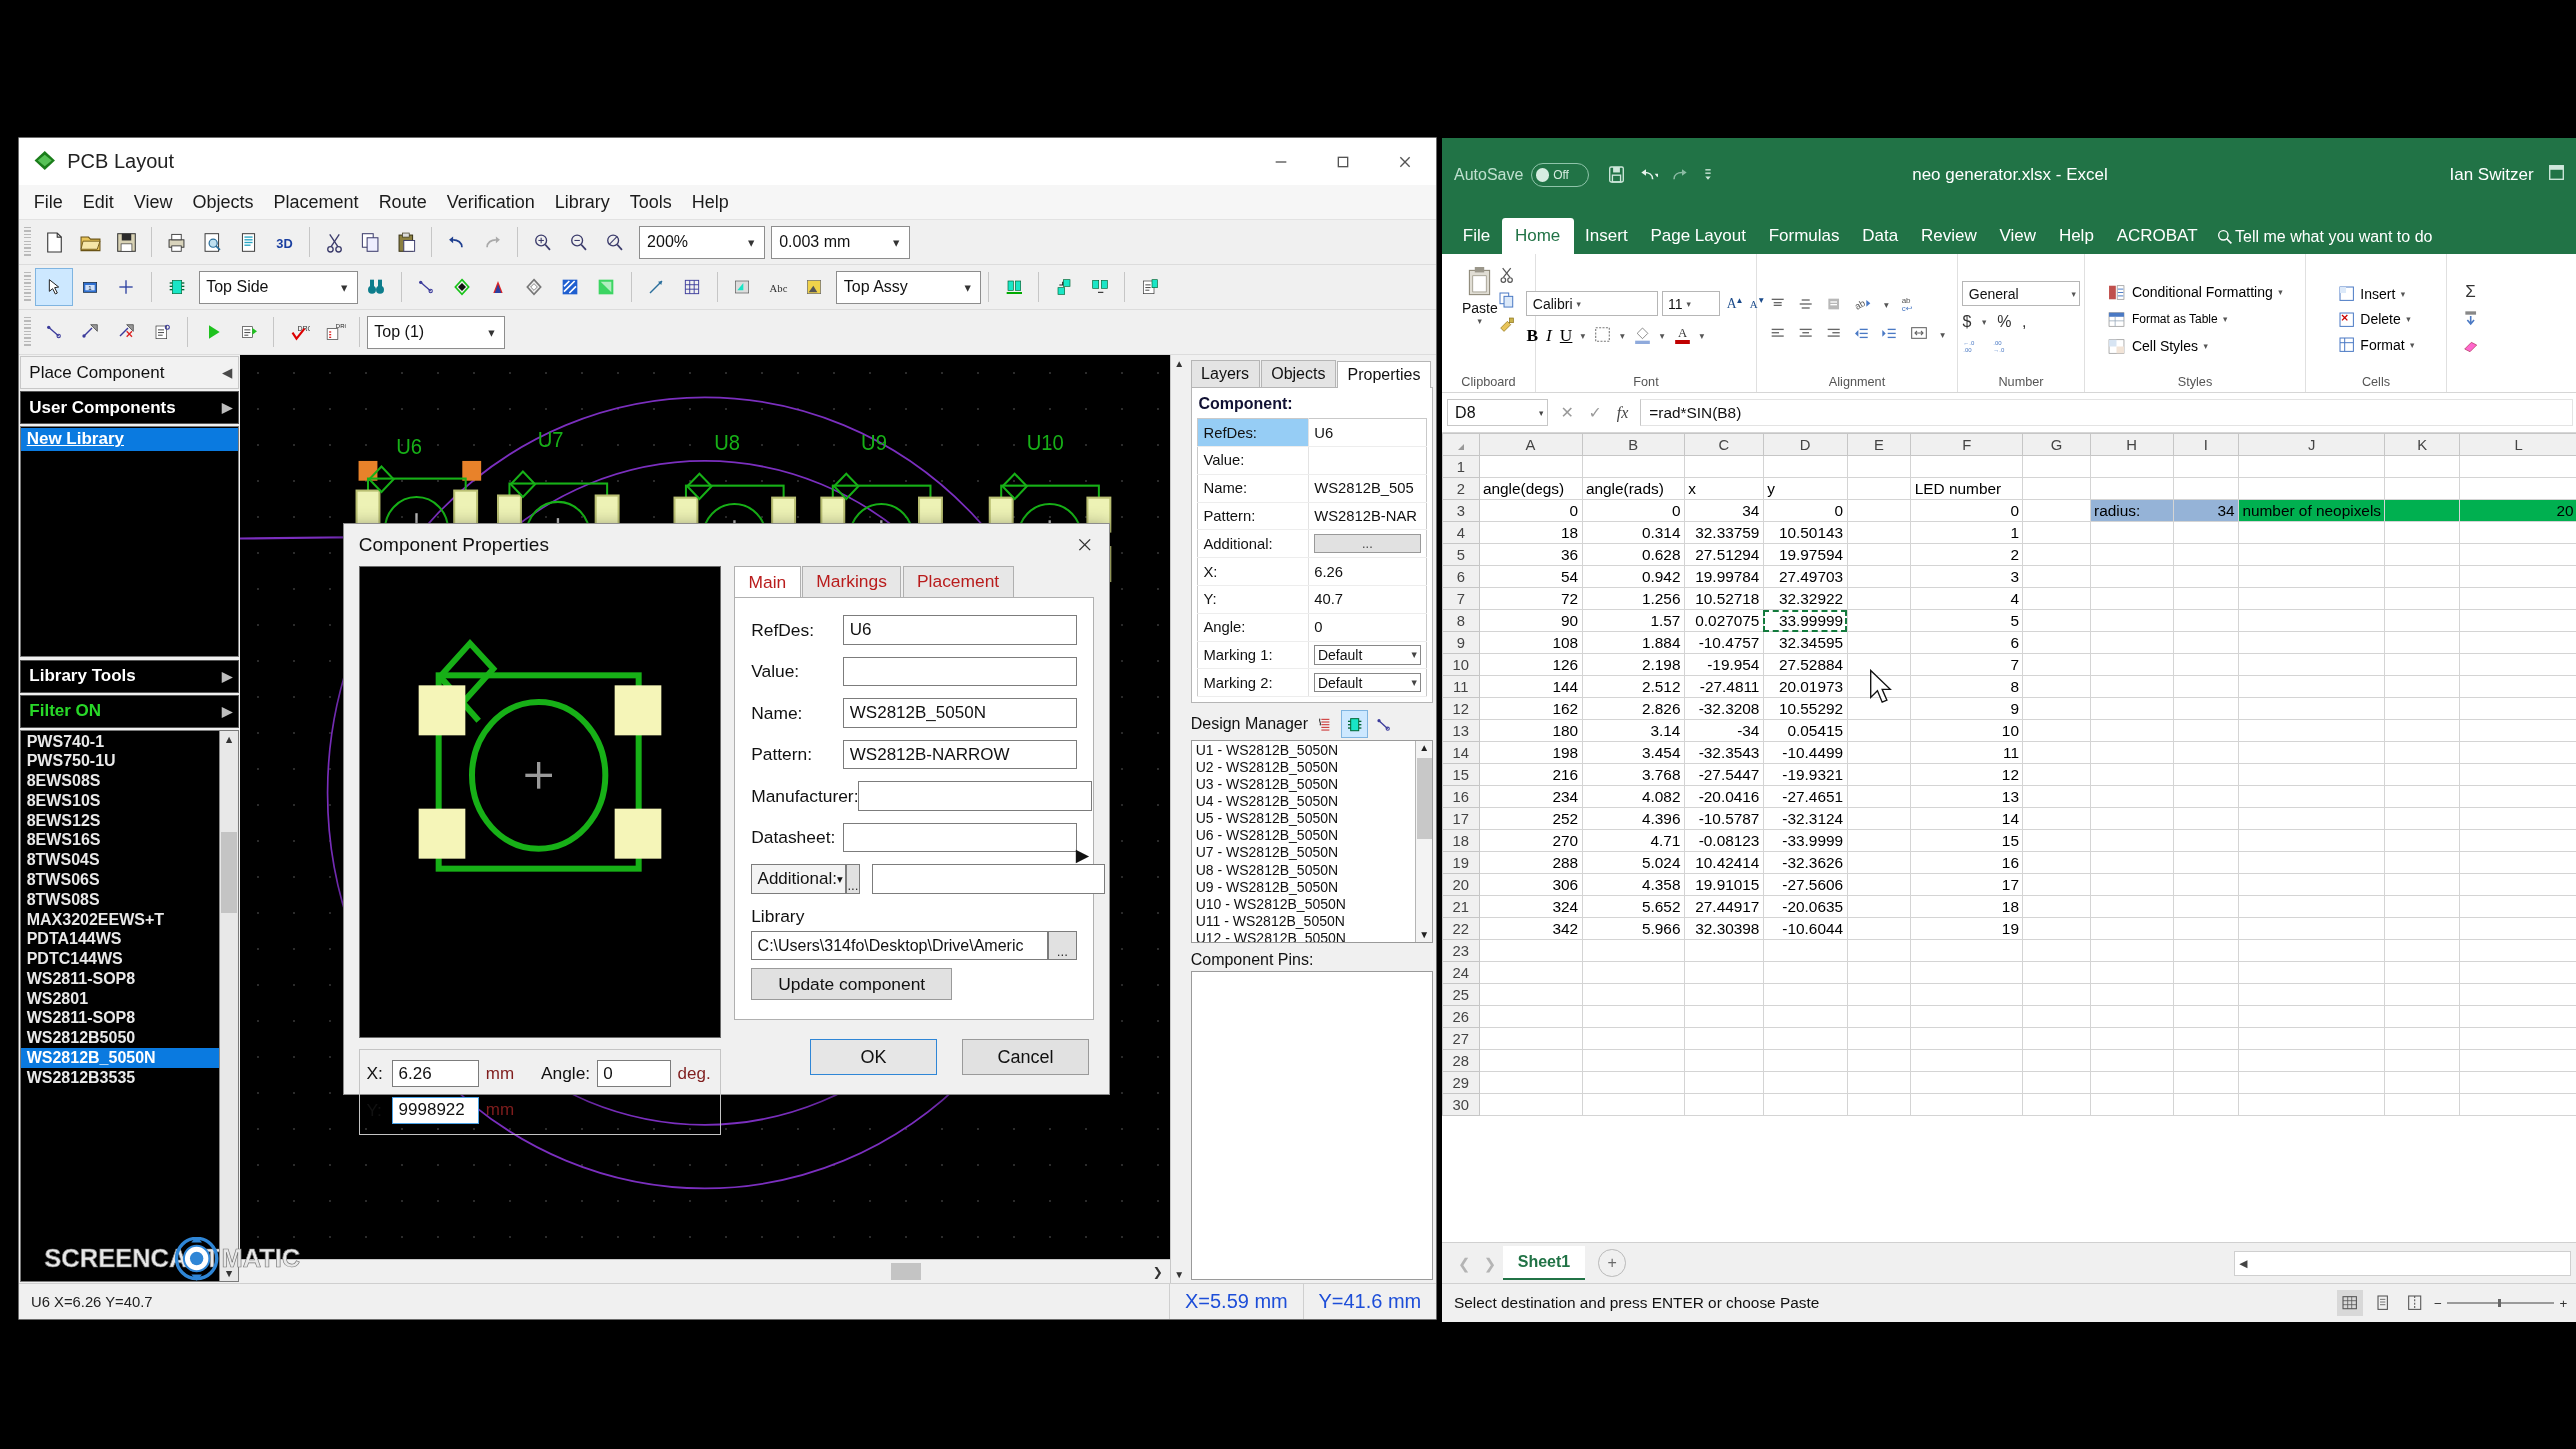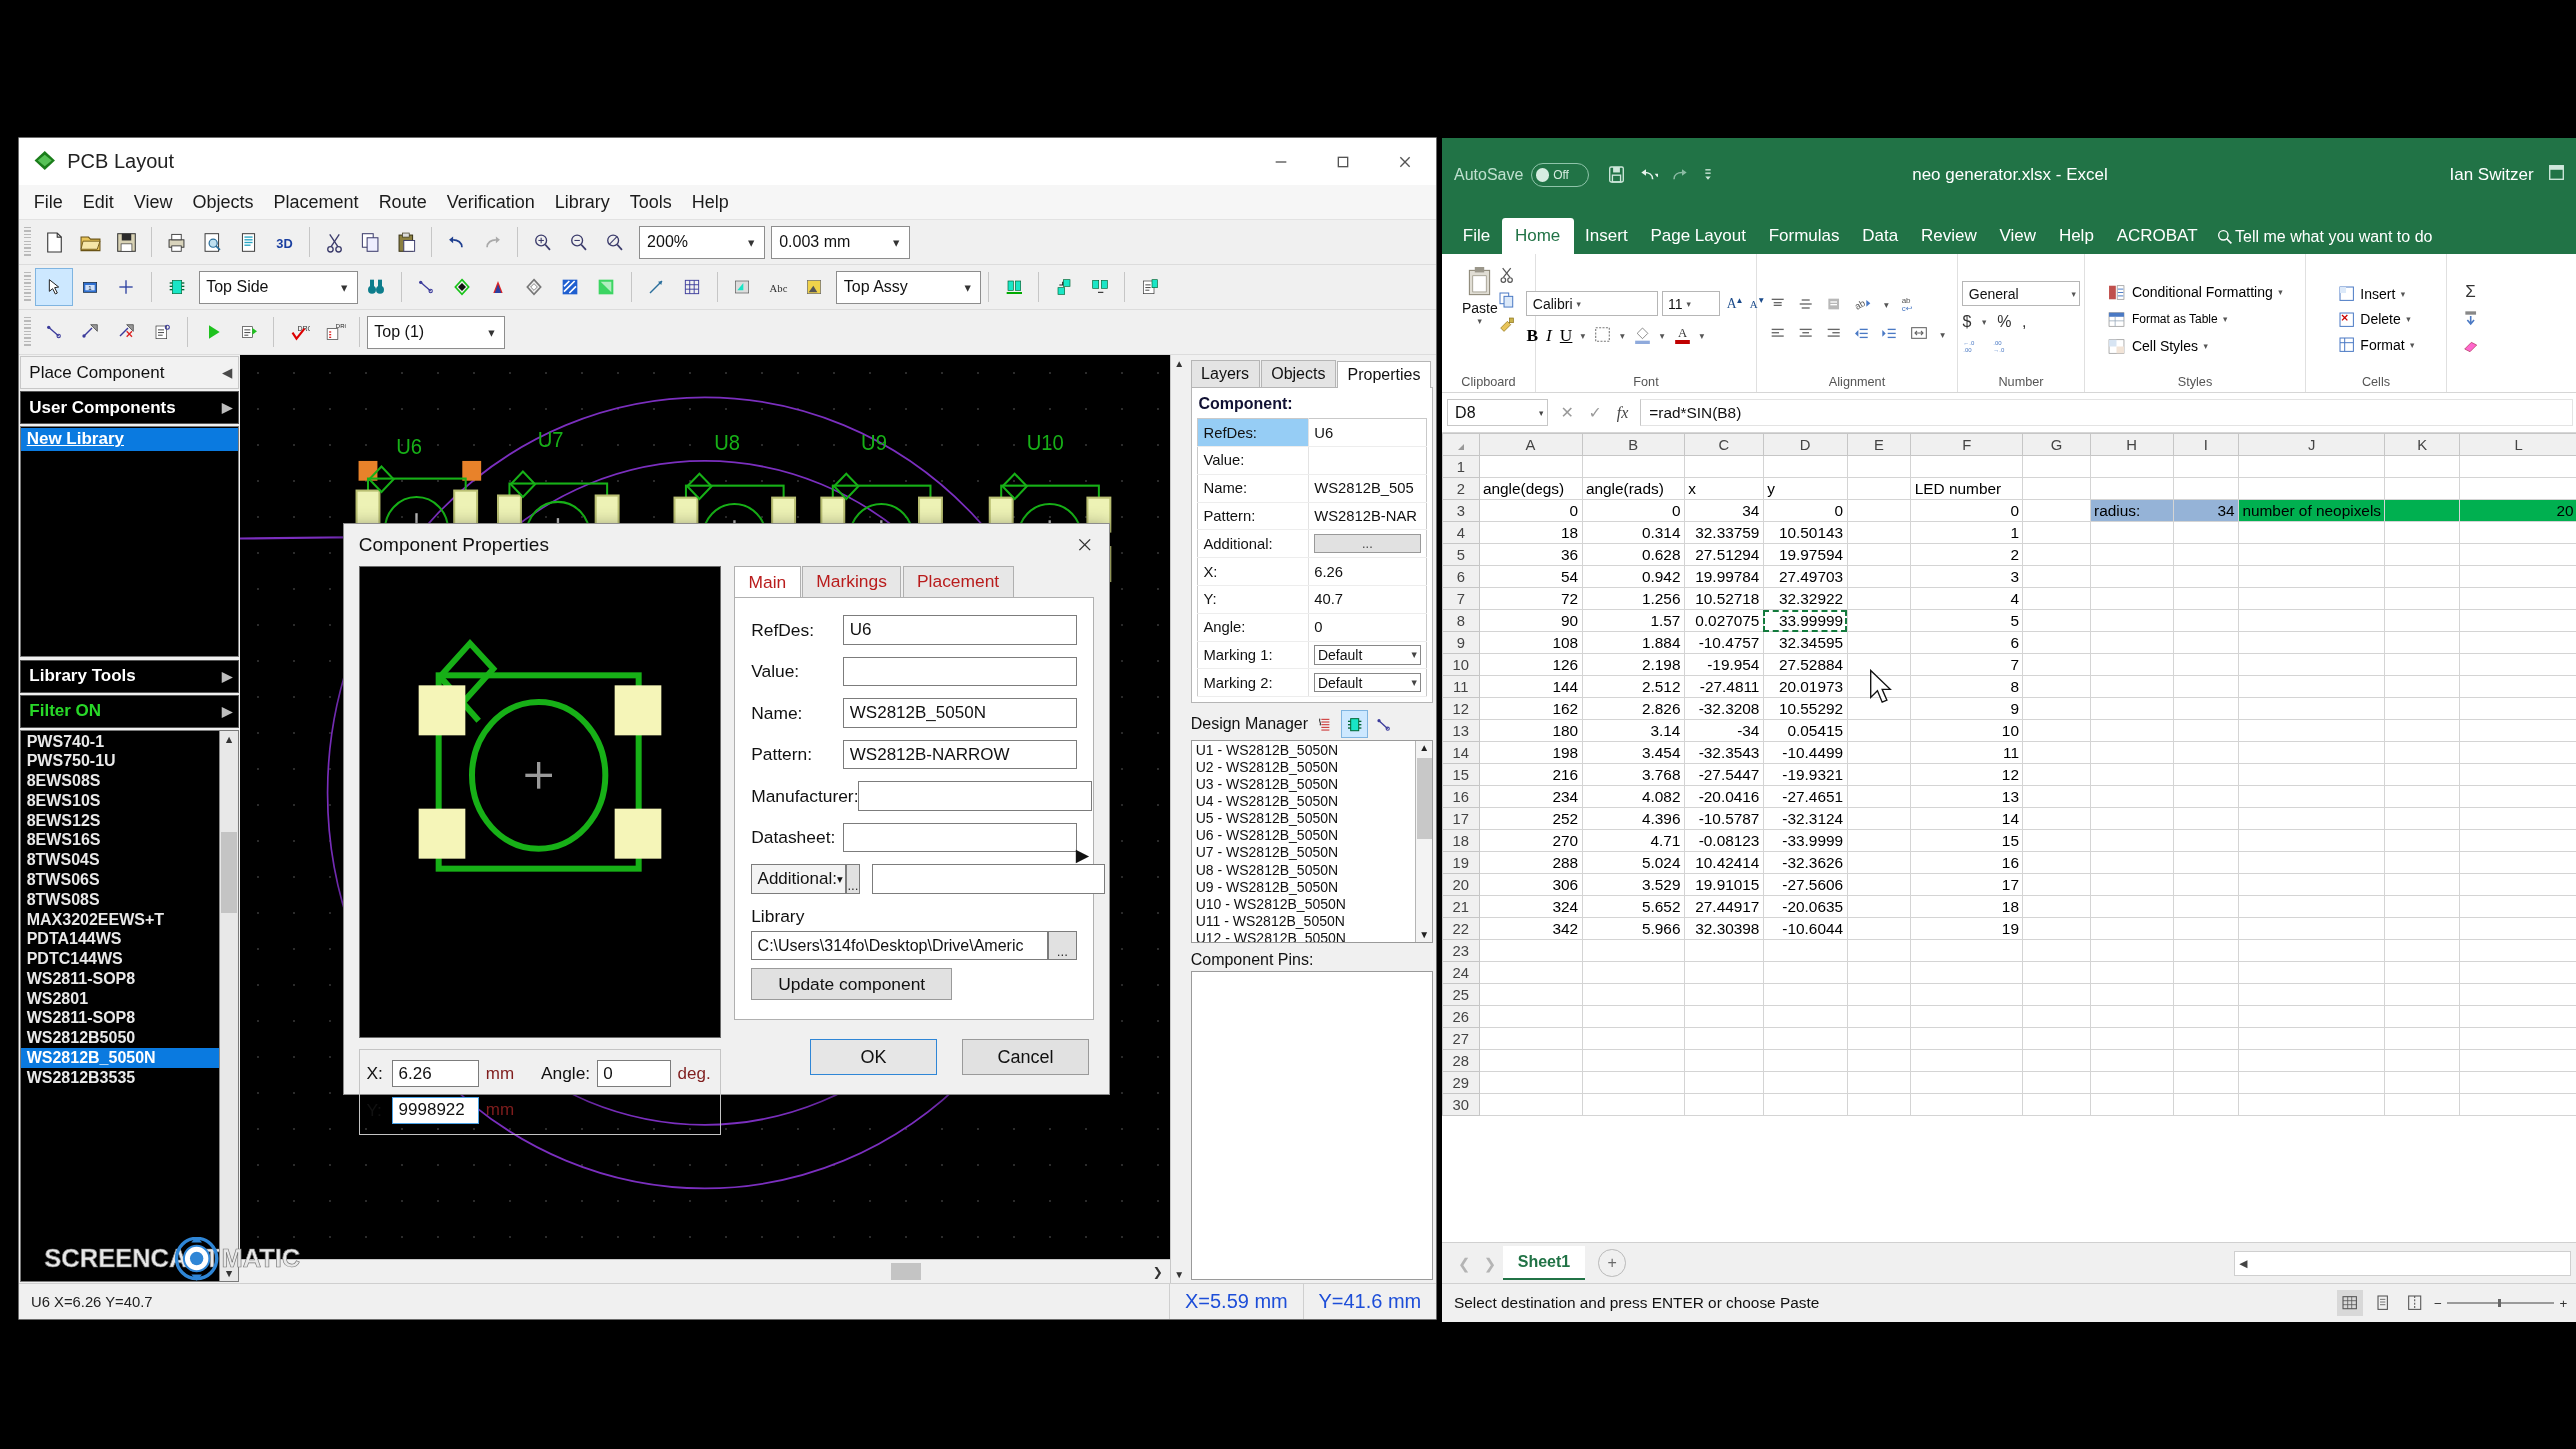--- a/index.html
+++ b/index.html
@@ -1648,21 +1648,21 @@
               <td></td>
               <td></td>
               <td></td>
               <td></td>
               <td></td>
               <td></td>
             </tr>
             <tr>
               <td class="rh">20</td>
               <td class="num">306</td>
-              <td class="num">3.529</td>
+              <td class="num">4.358</td>
               <td class="num">19.91015</td>
               <td class="num">-27.5606</td>
               <td></td>
               <td class="num">17</td>
               <td></td>
               <td></td>
               <td></td>
               <td></td>
               <td></td>
               <td></td>

